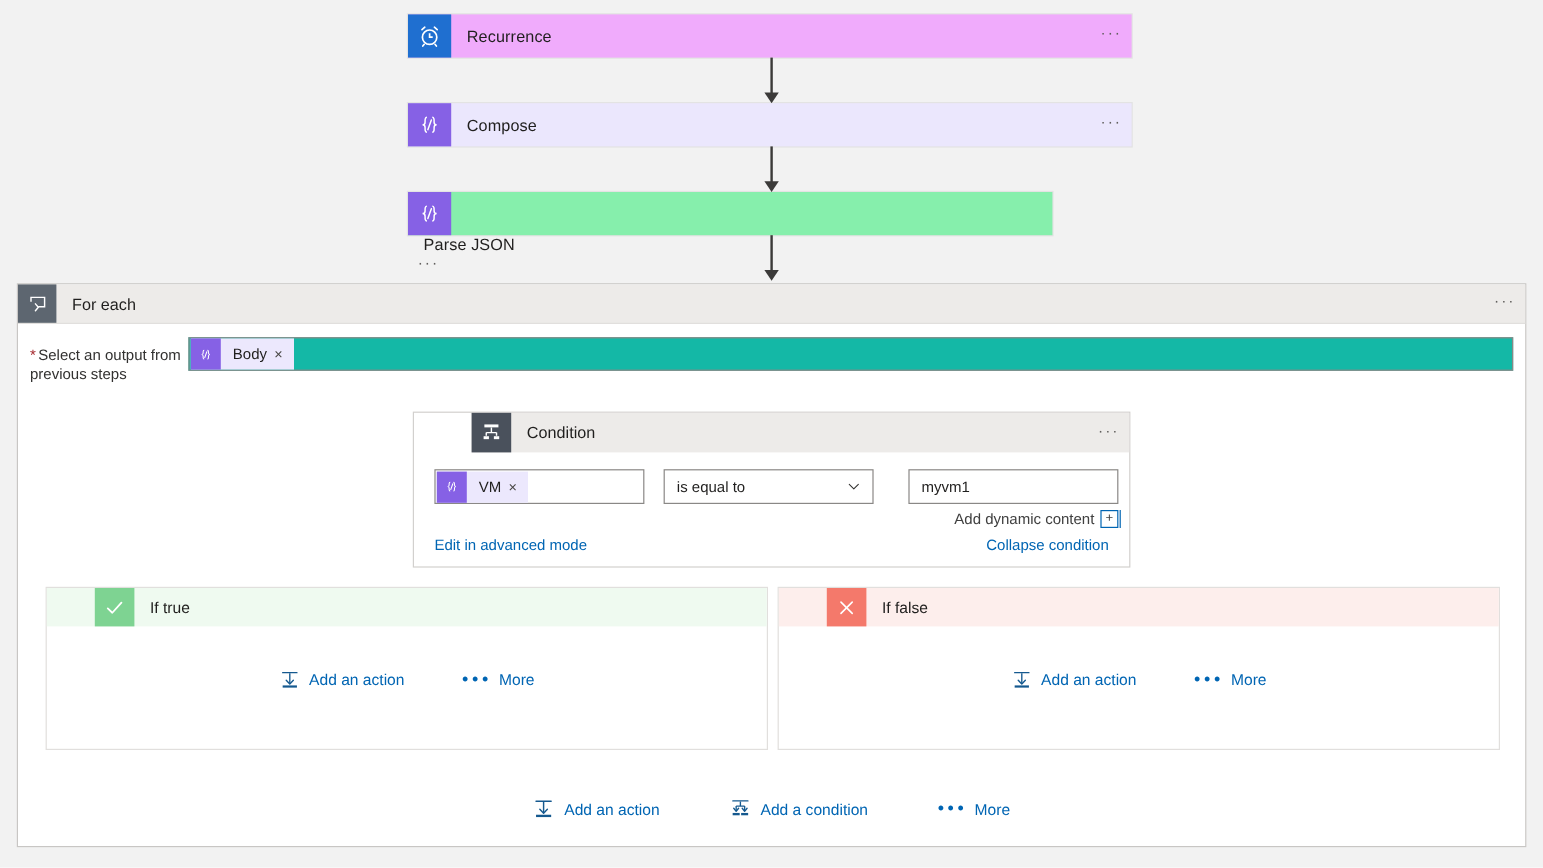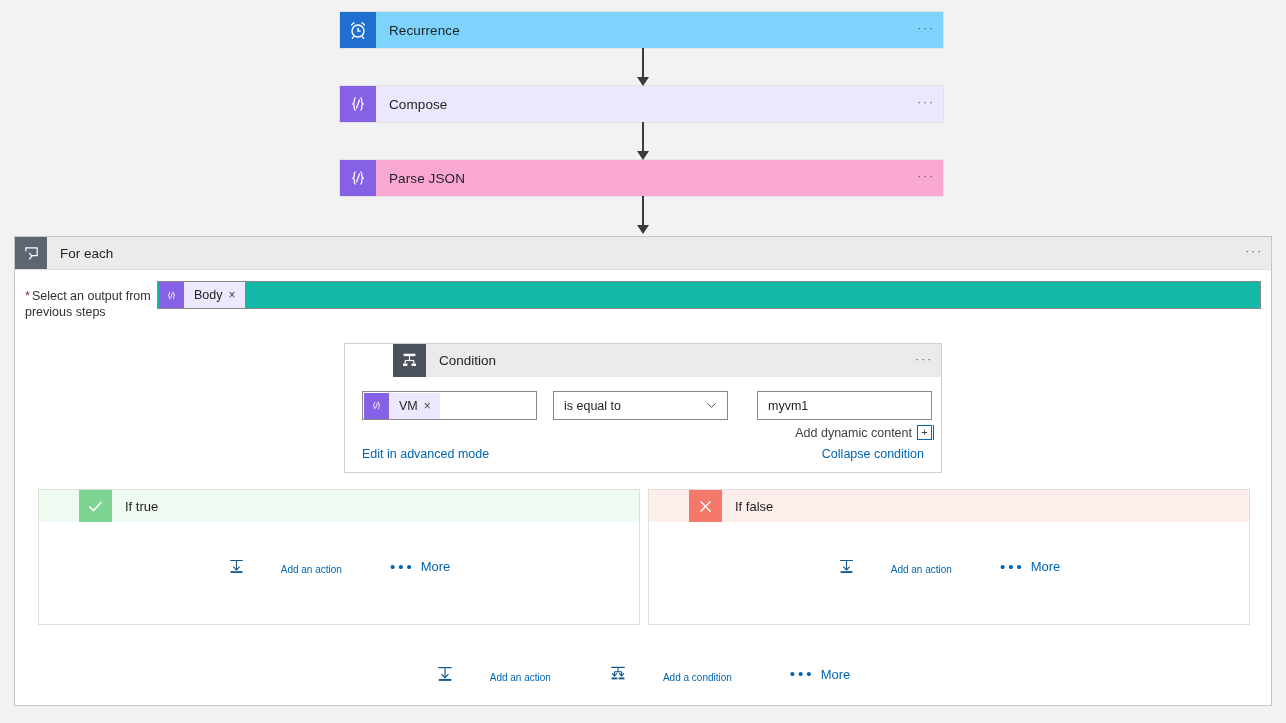--- a/index.html
+++ b/index.html
@@ -345,26 +345,25 @@
     top: 68px;
     display: flex;
     justify-content: center;
     align-items: center;
     gap: 48px;
   }
 
   
   .act-btn {
     display: inline-flex;
-    align-items: flex-end;
+    align-items: center;
     color: #0065b3;
-    font-size: 10px;
+    font-size: 13px;
     cursor: pointer;
     white-space: nowrap;
-    gap: 28px;
   }
   .act-btn .lbl { margin-left: 8px; }
   .more-btn {
     display: inline-flex;
     align-items: center;
     color: #0065b3;
     font-size: 13px;
     cursor: pointer;
   }
   .more-dots {
@@ -383,21 +382,21 @@
     justify-content: center;
     align-items: center;
     gap: 58px;
   }
 
   svg { display: block; }
 </style>
 </head>
 <body>
 
-<div class="step-card" id="card-recurrence" style="left:340px; top:12px; width:603px; background:#7dd3fc;">
+<div class="step-card" id="card-recurrence" style="left:340px; top:12px; width:603px; background:#f0abfc;">
   <div class="step-icon" style="background:#1f6fd0;">
     <svg width="20" height="20" viewBox="0 0 24 24" fill="none" stroke="#ffffff" stroke-width="1.7">
       <circle cx="12" cy="13.2" r="7.2"></circle>
       <path d="M12 9.3 V13.2 H15.1"></path>
       <path d="M4.4 5.6 L7.2 3.2" stroke-linecap="round"></path>
       <path d="M19.6 5.6 L16.8 3.2" stroke-linecap="round"></path>
       <path d="M6.6 20.3 L5.2 22" stroke-linecap="round"></path>
       <path d="M17.4 20.3 L18.8 22" stroke-linecap="round"></path>
     </svg>
   </div>
@@ -420,21 +419,21 @@
   </div>
   <div class="step-title">Compose</div>
   <div class="ellipsis-btn">···</div>
 </div>
 
 <div class="connector" style="left:632px; top:122px; height:38px;">
   <div class="line"></div>
     <div class="head"></div>
 </div>
 
-<div class="step-card" id="card-parsejson" style="left:340px; top:160px; width:603px; background:#f9a8d4;">
+<div class="step-card" id="card-parsejson" style="left:340px; top:160px; width:537px; background:#86efac;flex-direction:column;">
   <div class="step-icon" style="background:#8661e5;">
     <svg width="22" height="22" viewBox="0 0 24 24" fill="none" stroke="#ffffff" stroke-width="1.35">
       <path d="M9.6 5.2 C7.6 5.2 7.9 8.2 7.9 9.6 C7.9 11.1 6.6 12 5.6 12 C6.6 12 7.9 12.9 7.9 14.4 C7.9 15.8 7.6 18.8 9.6 18.8"></path>
       <path d="M14.4 5.2 C16.4 5.2 16.1 8.2 16.1 9.6 C16.1 11.1 17.4 12 18.4 12 C17.4 12 16.1 12.9 16.1 14.4 C16.1 15.8 16.4 18.8 14.4 18.8"></path>
       <path d="M13.6 7.6 L10.4 16.4" stroke-linecap="round"></path>
     </svg>
   </div>
   <div class="step-title">Parse JSON</div>
   <div class="ellipsis-btn">···</div>
 </div>

